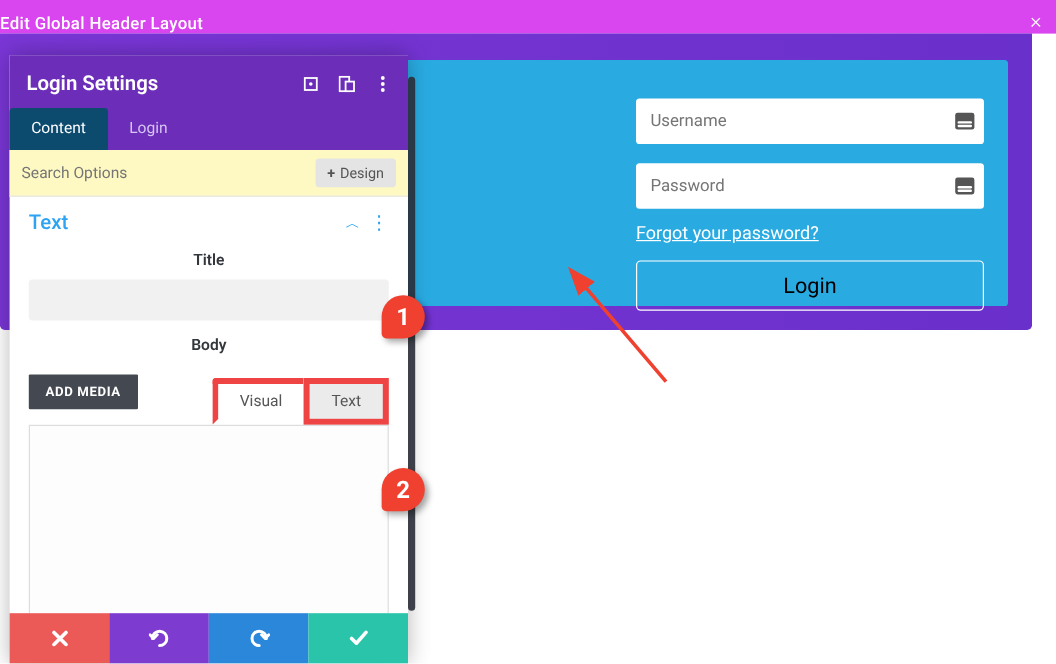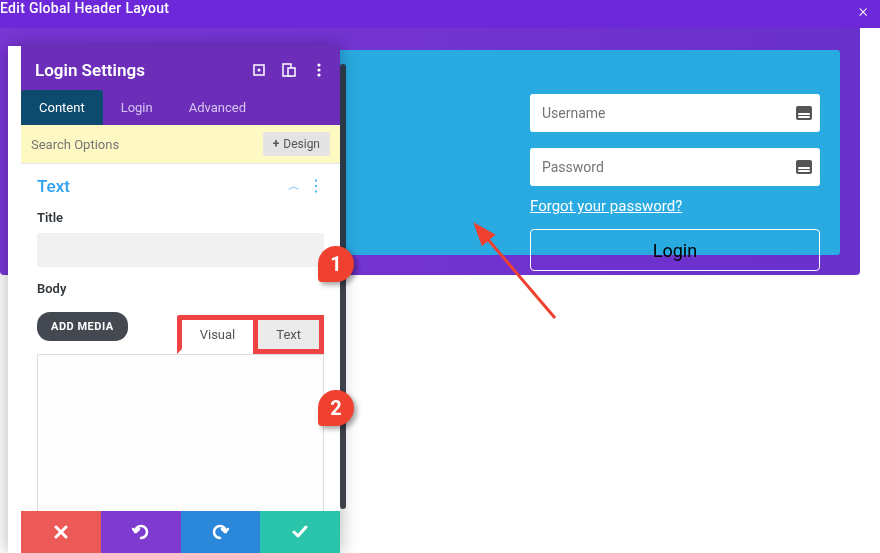--- a/index.html
+++ b/index.html
@@ -1,38 +1,38 @@
 <!DOCTYPE html>
 <html><head>
 <meta charset="utf-8">
 <style>
   * { box-sizing: border-box; margin: 0; padding: 0; font-family: -apple-system, BlinkMacSystemFont, "Segoe UI", Roboto, Helvetica, Arial, sans-serif; }
   body { width: 880px; height: 553px; background: #fff; position: relative; overflow: hidden; }
 
-  .topbar { height: 28px; background: #6d28d9; color: #fff; display: flex; align-items: flex-start; justify-content: space-between; padding: 0 12px 0 0; font-size: 14px; }
+  .topbar { height: 28px; background: #d946ef; color: #fff; display: flex; align-items: flex-end; justify-content: space-between; padding: 0 12px 0 0; font-size: 14px; }
   .topbar .title { font-weight: 500; letter-spacing: 0.3px; padding-left: 0; }
   .topbar .close { font-size: 18px; cursor: pointer; font-weight: 300; }
 
   .stage { position: absolute; top: 28px; left: 0; right: 0; bottom: 0; }
 
   .preview-band { position: absolute; top: 0; left: 0; right: 20px; height: 247px; background: linear-gradient(90deg, #7a36d6 0%, #6a30cb 100%); border-radius: 0 0 4px 4px; }
   .login-card { position: absolute; top: 22px; left: 20px; right: 20px; bottom: 20px; background: #29abe2; border-radius: 3px; }
-  .login-form { position: absolute; top: 44px; right: 20px; width: 290px; margin-left: 22px; }
+  .login-form { position: absolute; top: 32px; right: 20px; width: 290px; margin-left: 22px; }
   .login-input { width: 100%; height: 38px; background: #fff; border: none; border-radius: 3px; padding: 0 36px 0 12px; font-size: 14px; color: #333; margin-bottom: 16px; position: relative; }
   .input-wrap { position: relative; margin-bottom: 16px; }
   .input-wrap:last-of-type { margin-bottom: 10px; }
   .input-wrap .login-input { margin-bottom: 0; }
   .lp-icon { position: absolute; right: 8px; top: 50%; transform: translateY(-50%); width: 16px; height: 14px; background: #555; border-radius: 2px; display: flex; flex-direction: column; justify-content: flex-end; padding: 2px; }
   .lp-icon::before { content:""; display:block; height:2px; background:#fff; margin-bottom:1px; border-radius:1px;}
   .lp-icon::after { content:""; display:block; height:2px; background:#fff; border-radius:1px;}
   .forgot { color: #fff; font-size: 15px; text-decoration: underline; display: inline-block; margin-bottom: 14px; }
   .login-btn { width: 100%; height: 42px; border: 1.5px solid #fff; background: transparent; color: #000000; font-size: 18px; border-radius: 4px; cursor: pointer; }
 
   
-  .panel { position: absolute; top: 18px; left: 8px; width: 332px; bottom: 0; background: #fff; box-shadow: 0 0 18px rgba(0,0,0,0.3); display: flex; flex-direction: column; z-index: 5; padding-left: 13px; }
+  .panel { position: absolute; top: 18px; left: 8px; width: 332px; bottom: 0; background: #fff; box-shadow: 0 0 18px rgba(0,0,0,0.3); display: flex; flex-direction: column; z-index: 5; }
   .panel-scroll-edge { position:absolute; right:-6px; top:18px; bottom:44px; width:6px; background:#2b2f38; border-radius:3px; opacity:0.9; }
 
   .panel-head { background: #6c2eb9; color: #fff; padding: 14px 14px 10px 14px; display: flex; align-items: center; justify-content: space-between; }
   .panel-head h2 { font-size: 17px; font-weight: 600; }
   .panel-head .head-icons { display: flex; gap: 16px; align-items: center; }
   .panel-head .hicon { width: 14px; height: 14px; cursor: pointer; display:flex; align-items:center; justify-content:center; }
 
   .tabs { display: flex; background: #6c2eb9; }
   .tabs .tab { flex: 0 0 auto; padding: 10px 18px; font-size: 13px; color: #d6c5f2; cursor: pointer; }
   .tabs .tab.active { background: #0c4a6e; color: #fff; border-radius: 3px 3px 0 0; }
@@ -42,24 +42,24 @@
   .filter-btn { background: #e4e4e4; border: none; padding: 5px 10px; font-size: 12px; color: #555; border-radius: 3px; cursor: pointer; display:flex; align-items:center; gap:4px;}
   .plus { font-weight: 700; }
 
   .section { padding: 12px 16px 0 16px; }
   .section-head { display:flex; align-items:center; justify-content:space-between; margin-bottom: 6px;}
   .section-title { color: #2ea3f2; font-size: 17px; font-weight: 500; }
   .section-ctrl { display:flex; gap:8px; align-items:center; color:#2ea3f2; }
   .chev { font-size: 12px; cursor:pointer; }
   .tridot { font-size: 16px; cursor:pointer; line-height: 10px; color:#2ea3f2; }
 
-  .field-label { font-size: 13px; font-weight: 600; color: #32373c; margin: 14px 0 8px 0; }
+  .field-label { font-size: 13px; font-weight: 600; color: #32373c; margin: 14px 0 8px 0; text-align: center; }
   .title-input { width: 100%; height: 34px; background: #f1f1f1; border: none; border-radius: 3px; padding: 0 10px; font-size: 14px; }
 
-  .addmedia { background: #444951; color: #fff; border: none; padding: 8px 14px; font-size: 11px; font-weight: 700; letter-spacing: 0.5px; border-radius: 13px; cursor: pointer; margin-top: 8px; }
+  .addmedia { background: #444951; color: #fff; border: none; padding: 8px 14px; font-size: 11px; font-weight: 700; letter-spacing: 0.5px; border-radius: 1px; cursor: pointer; margin-top: 8px; }
 
   .editor-tabs { display:flex; justify-content:flex-end; margin-top:-26px; }
   .editor-tabs .etab { padding: 7px 18px; font-size: 13px; color:#555; border:5px solid #ef4444; background:#f6f6f6; cursor:pointer; }
   .editor-tabs .etab:first-child { border-right:none; border-radius:3px 0 0 0; background:#fff; border-bottom-color:#fff;}
   .editor-tabs .etab.active { background:#ebebeb; }
 
   .body-editor { width: 100%; height: 170px; border: 1px solid #ddd; background: #fdfdfd; resize: vertical; margin-top: 0; border-radius: 0 0 3px 3px; padding:8px; font-size:13px; }
 
   .panel-content { flex:1; overflow: hidden; }
 
@@ -129,21 +129,20 @@
               <circle cx="2" cy="7" r="1.6" fill="#fff"></circle>
               <circle cx="2" cy="12" r="1.6" fill="#fff"></circle>
             </svg>
         </span>
       </div>
     </div>
 
     <div class="tabs">
       <div class="tab active">Content</div>
       <div class="tab">Login</div>
-      <div class="tab">Advanced</div>
     </div>
 
     <div class="searchrow">
       <input placeholder="Search Options" style="">
       <button class="filter-btn">
           <span class="plus">+</span>
           <span>Design</span>
         </button>
     </div>
 

